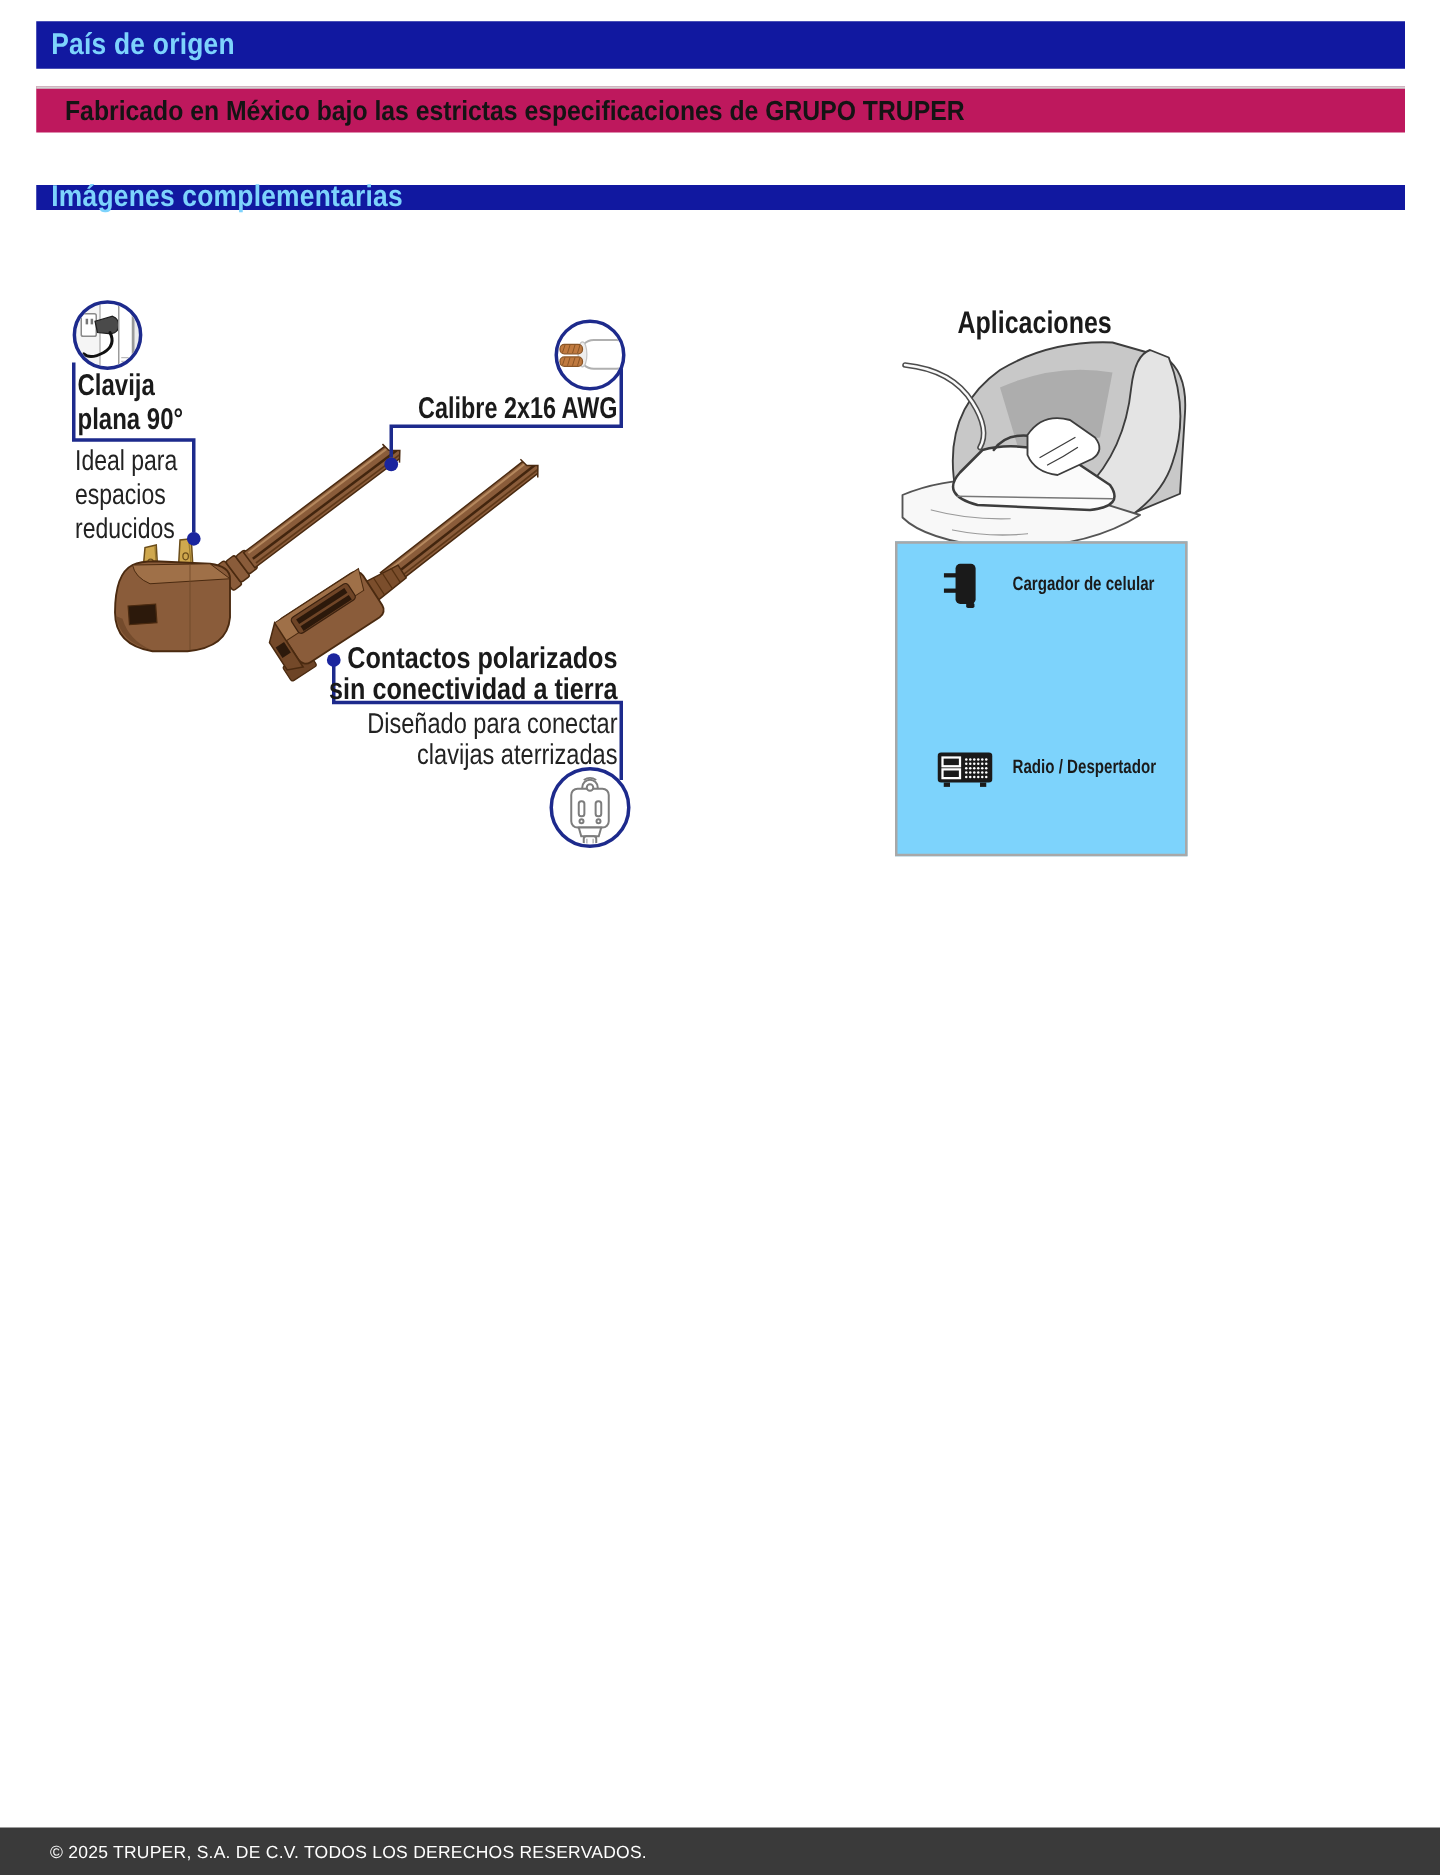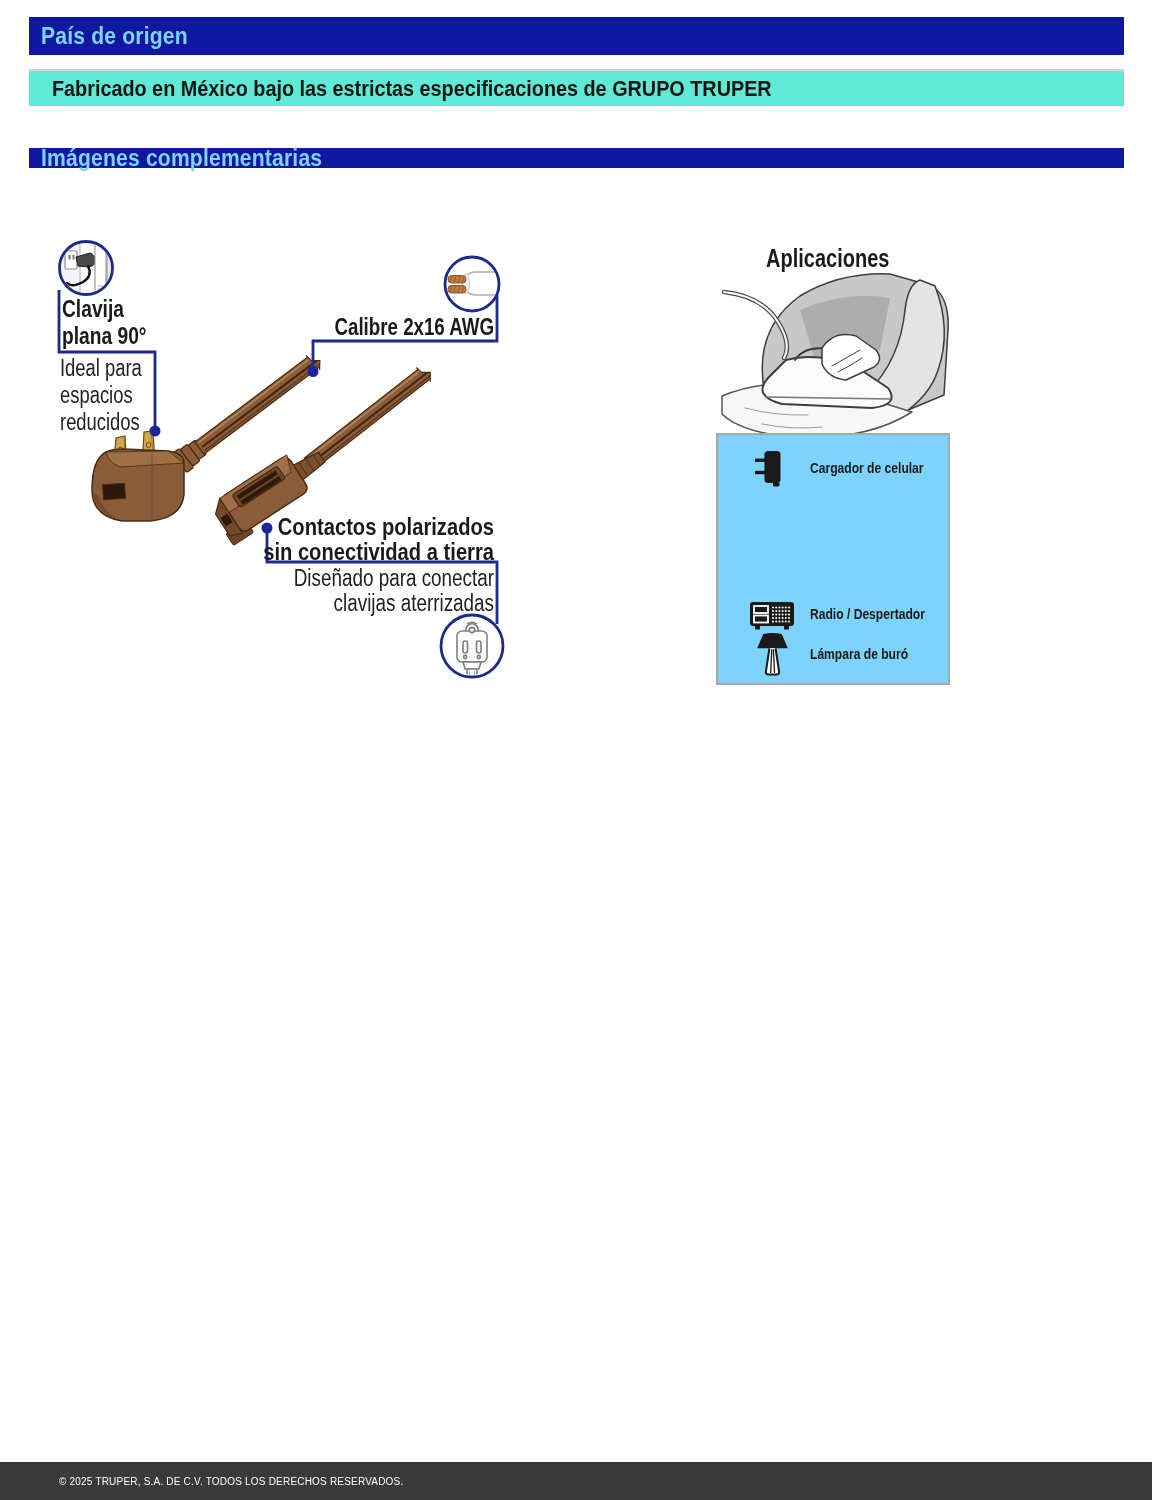--- a/index.html
+++ b/index.html
@@ -7,21 +7,21 @@
        font-family:"Liberation Sans",sans-serif;color:#141414}
   .abs{position:absolute}
   
   .bluebar{position:absolute;left:29px;width:1095px;background:#1118a0;
            color:#7dd3fc;display:flex;align-items:center;box-sizing:border-box}
   .bluebar .t{font-weight:bold;font-size:24px;margin-left:12px;white-space:nowrap;
               transform:scaleX(.88);transform-origin:0 50%;letter-spacing:.2px}
   #bar-pais{top:17px;height:38px}
   #bar-imagenes{top:148px;height:20px}
   #graybar{position:absolute;top:69px;left:29px;width:1095px;height:37px;
-           background:#5eead4;border-top:2px solid #d2d2d2;box-sizing:border-box;
+           background:#be185d;border-top:2px solid #d2d2d2;box-sizing:border-box;
            display:flex;align-items:center}
   #graybar .t{font-weight:bold;font-size:22px;margin-left:23px;white-space:nowrap;
               color:#141414;transform:scaleX(.9);transform-origin:0 50%}
   
   .cond{position:absolute;white-space:pre-line;line-height:1.13;color:#1a1a1a}
   #clavija-title{left:62px;top:295px;font-size:24px;font-weight:bold;
                  transform:scaleX(.8);transform-origin:0 0}
   #clavija-sub{left:60px;top:355px;font-size:23px;color:#222;line-height:1.17;
                transform:scaleX(.8);transform-origin:0 0}
   #calibre-title{left:250px;width:244px;top:313px;font-size:24px;font-weight:bold;
@@ -38,21 +38,21 @@
   #apps-box{position:absolute;left:716px;top:433px;width:234px;height:252px;
             background:#7dd3fc;border:2px solid #a8a8a8;box-sizing:border-box}
   .app-row{position:absolute;left:0;width:100%;height:44px;display:flex;align-items:center}
   .app-icon{width:56px;margin-left:26px;flex:none;display:flex;
             justify-content:center;align-items:center}
   .app-label{font-size:15.5px;font-weight:bold;margin-left:10px;white-space:nowrap;
              transform:scaleX(.78);transform-origin:0 50%;color:#1a1a1a}
   
   #footer{position:absolute;left:0;top:1462px;width:1152px;height:38px;
           background:#3a3a3a;color:#fff;display:flex;align-items:center}
-  #footer .t{margin-left:59px;font-size:10px;letter-spacing:.2px;white-space:nowrap}
+  #footer .t{margin-left:40px;font-size:14px;letter-spacing:.2px;white-space:nowrap}
   svg{display:block}
 </style>
 </head>
 <body>
 
 <div class="bluebar" id="bar-pais">
   <span class="t">País de origen</span>
 </div>
 
 <div id="graybar">
@@ -266,27 +266,17 @@
             <circle cx="35.8" cy="22.5" r="1"></circle>
             <circle cx="39" cy="22.5" r="1"></circle>
         </g>
         <rect x="5" y="27" width="5" height="3.5" fill="#1a1a1a"></rect>
         <rect x="34" y="27" width="5" height="3.5" fill="#1a1a1a"></rect>
       </svg>
     </span>
     <span class="app-label">Radio / Despertador</span>
   </div>
 
-  <div class="app-row" style="top:197px">
-    <span class="app-icon">
-      <svg width="35" height="45" viewBox="0 0 34 44">
-        <path d="M8,2 Q17,0 26,2 L32,16 L2,16 Z" fill="#1a1a1a"></path>
-        <path d="M14,16 L10.5,39 Q10.5,41.5 13.5,41.5 L20.5,41.5 Q23.5,41.5 23.5,39 L20,16" fill="#fff" stroke="#1a1a1a" stroke-width="2"></path>
-        <path d="M16.3,17 L15.2,40 M17.9,17 L19,40" fill="none" stroke="#1a1a1a" stroke-width="1.3"></path>
-      </svg>
-    </span>
-    <span class="app-label">Lámpara de buró</span>
-  </div>
 </div>
 
 <div id="footer">
   <span class="t">© 2025 TRUPER, S.A. DE C.V. TODOS LOS DERECHOS RESERVADOS.</span>
 </div>
 
 </body></html>

